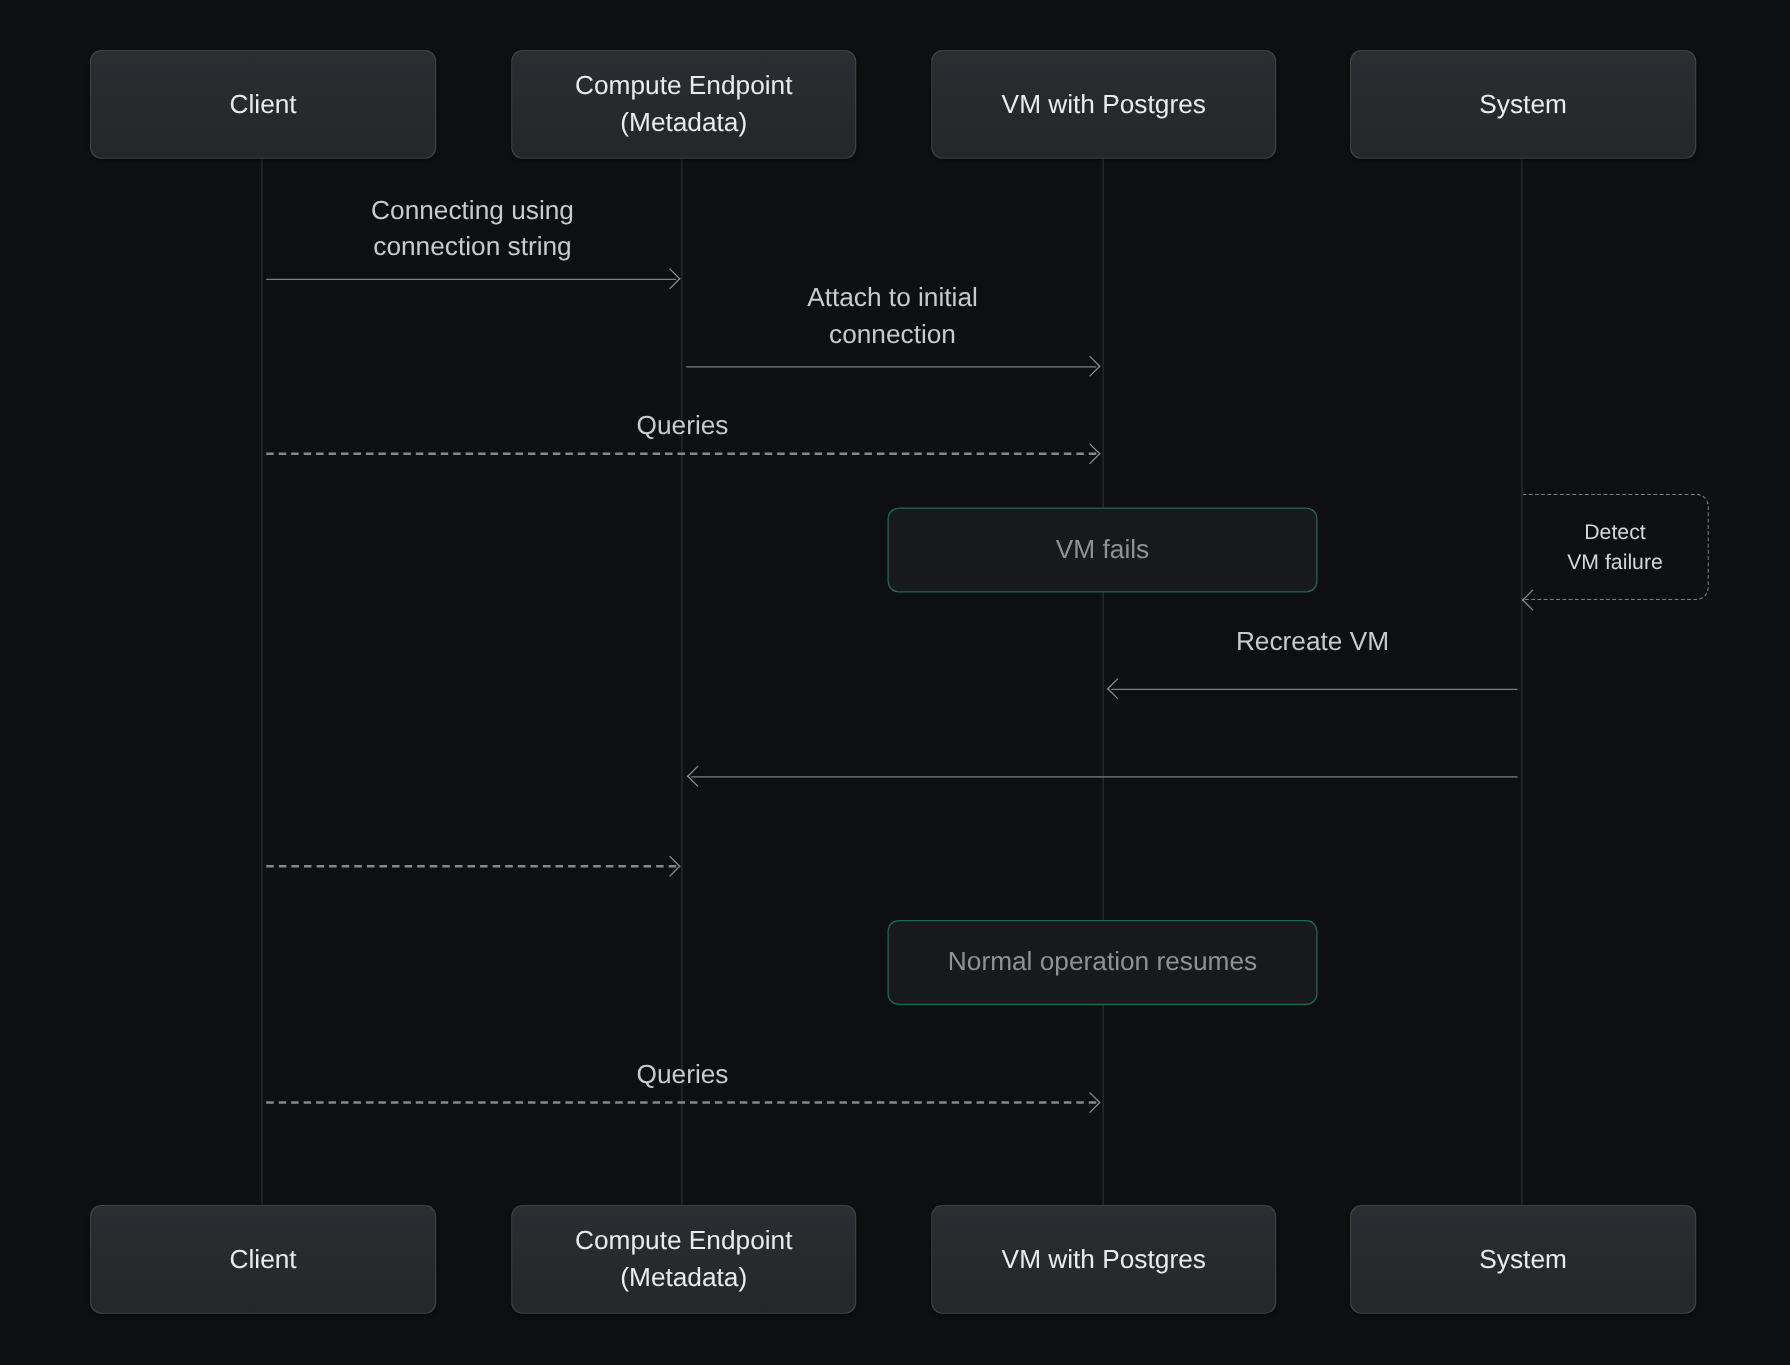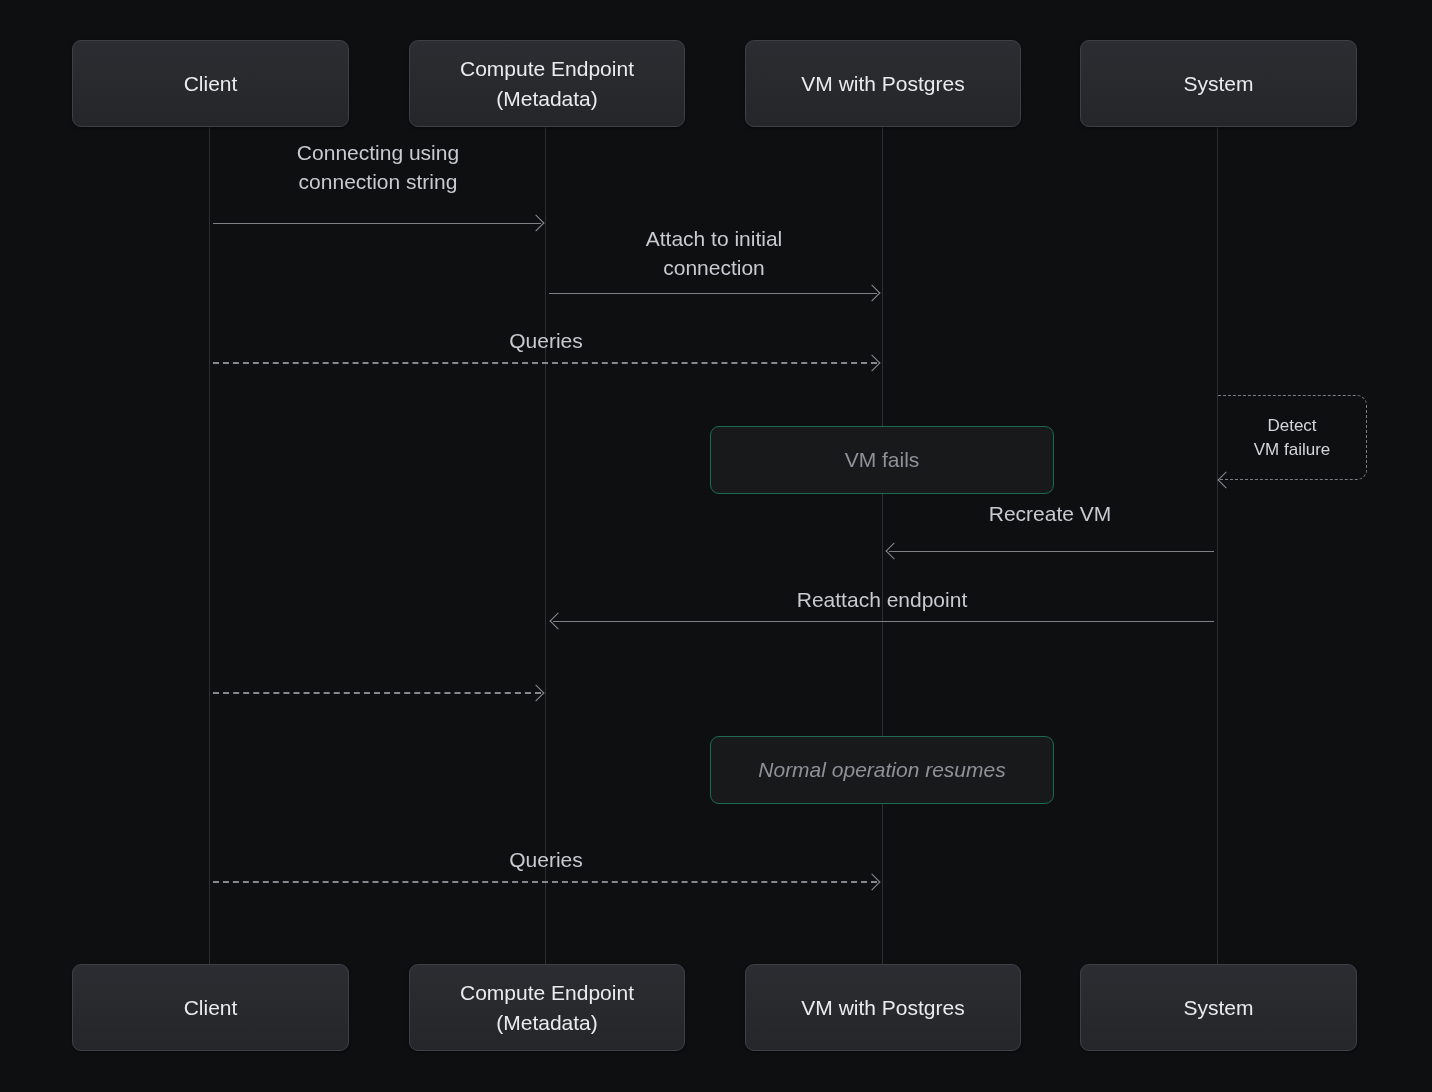--- a/index.html
+++ b/index.html
@@ -125,62 +125,61 @@
 </head>
 <body>
 
 <div class="canvas">
 
   <div class="lifeline" style="left:209px;"></div>
   <div class="lifeline" style="left:545px;"></div>
   <div class="lifeline" style="left:882px;"></div>
   <div class="lifeline" style="left:1217px;"></div>
 
-  <div class="msg-label" style="left:210px; top:139px; width:336px;">Connecting using
+  <div class="msg-label" style="left:210px; top:155px; width:336px;">Connecting using
 connection string</div>
   <div class="arrow" style="left:213px; top:223px; width:328px;">
     <span class="arrowhead right"></span>
   </div>
 
   <div class="msg-label" style="left:546px; top:225px; width:336px;">Attach to initial
 connection</div>
   <div class="arrow" style="left:549px; top:293px; width:328px;">
     <span class="arrowhead right"></span>
   </div>
 
   <div class="msg-label" style="left:210px; top:327px; width:672px;">Queries</div>
   <div class="arrow dashed" style="left:213px; top:362px; width:664px;">
     <span class="arrowhead right"></span>
   </div>
 
-  <div class="note" style="left:710px; top:406px; width:344px; height:68px;margin-top:20px;">
+  <div class="note" style="left:710px; top:406px; width:344px; height:68px;">
     <span>VM fails</span>
   </div>
 
   <div class="self-box">
     <span>Detect
 VM failure</span>
     <span class="arrowhead left"></span>
   </div>
 
   <div class="msg-label" style="left:882px; top:500px; width:336px;">Recreate VM</div>
   <div class="arrow" style="left:889px; top:551px; width:325px;">
     <span class="arrowhead left"></span>
   </div>
 
-  <div class="msg-label" style="left:546px; top:586px; width:672px;">Reattach endpoint</div>
   <div class="arrow" style="left:553px; top:621px; width:661px;">
     <span class="arrowhead left"></span>
   </div>
 
   <div class="arrow dashed" style="left:213px; top:692px; width:328px;">
     <span class="arrowhead right"></span>
   </div>
 
-  <div class="note" style="left:710px; top:736px; width:344px; height:68px;font-style:italic;">
+  <div class="note" style="left:710px; top:736px; width:344px; height:68px;">
     <span>Normal operation resumes</span>
   </div>
 
   <div class="msg-label" style="left:210px; top:846px; width:672px;">Queries</div>
   <div class="arrow dashed" style="left:213px; top:881px; width:664px;">
     <span class="arrowhead right"></span>
   </div>
 
   <div class="actor" style="left:72px; top:40px; width:277px;">Client</div>
   <div class="actor" style="left:409px; top:40px; width:276px;">Compute Endpoint

